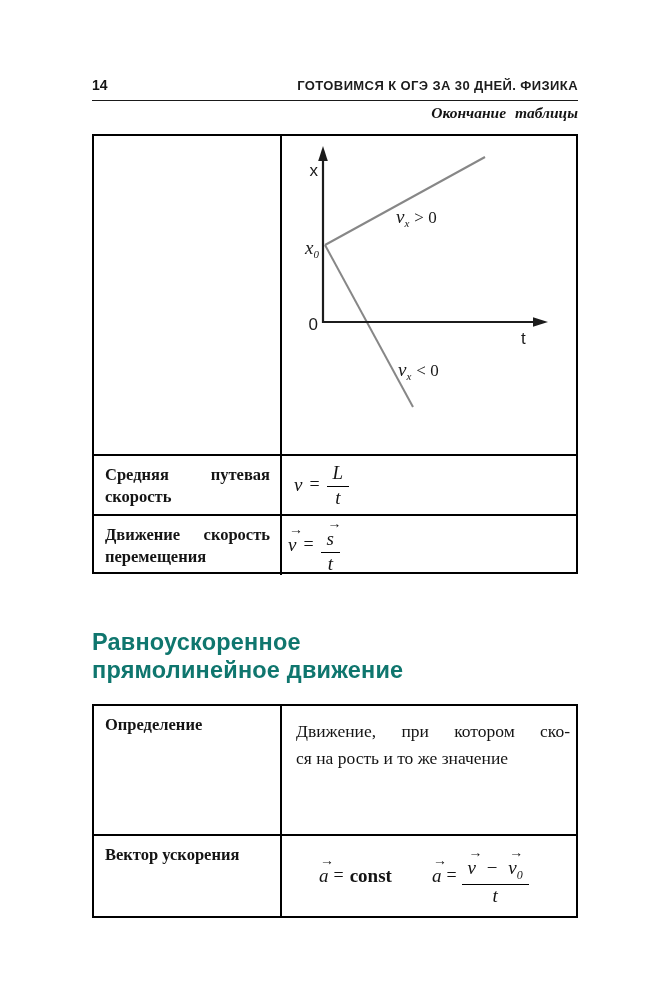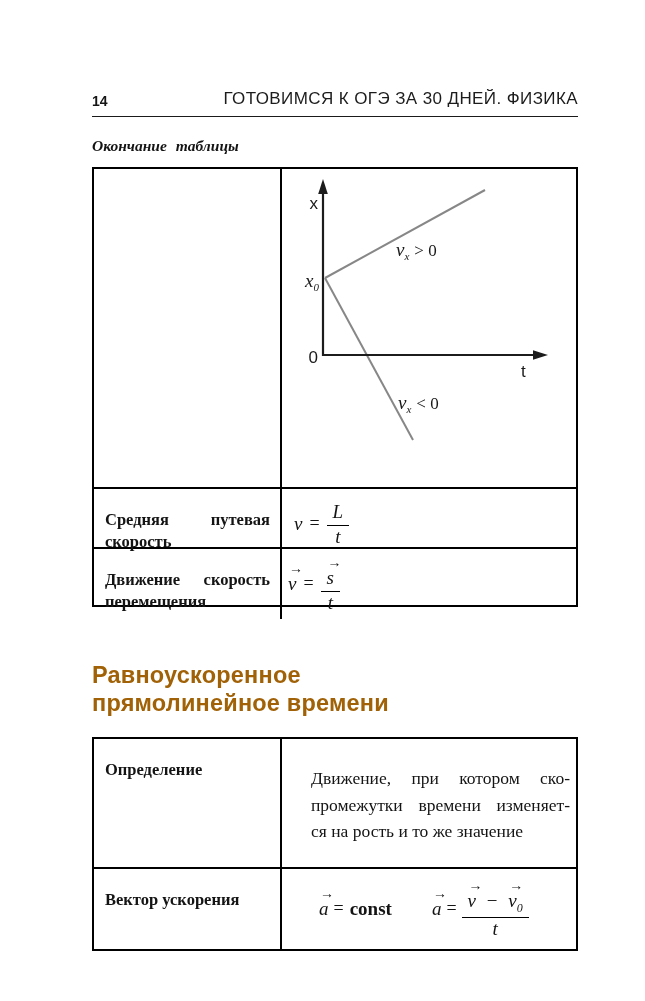--- a/index.html
+++ b/index.html
@@ -1,41 +1,41 @@
 <!DOCTYPE html>
 <html><head>
 <meta charset="utf-8">
 <style>
   html,body { margin:0; padding:0; background:#ffffff; }
   .page {
     position:relative; width:645px; height:1001px; background:#fff;
     font-family:"Liberation Serif", serif; color:#141414; overflow:hidden;
   }
-  .content { position:absolute; left:92px; top:12px; width:486px; }
+  .content { position:absolute; left:92px; top:0; width:486px; }
 
   
   .hdr {
     margin-top:77px; display:flex; justify-content:space-between; align-items:flex-end;
     border-bottom:1.6px solid #1a1a1a; padding-bottom:7px;
   }
   .pageno { font-family:"Liberation Sans", sans-serif; font-weight:bold; font-size:14px; }
-  .htitle { font-family:"Liberation Sans", sans-serif; font-size:17px; letter-spacing:0.4px; color:#1c1c1c; }
+  .htitle { font-family:"Liberation Sans", sans-serif; font-size:13px; letter-spacing:0.4px; color:#1c1c1c;font-weight:bold; }
 
   .cont-note {
-    margin-top:20px; font-weight:bold; font-style:italic;
+    margin-top:3px; text-align:right; font-weight:bold; font-style:italic;
     font-size:15.5px; word-spacing:5px;
   }
 
   
   .tbl { border:2px solid #000; }
   .tbl1 { margin-top:12px; }
   .tbl2 { margin-top:20px; }
   .trow { display:grid; grid-template-columns:188px 1fr; }
   .trow + .trow { border-top:2px solid #000; }
-  .cl { border-right:2px solid #000; padding:20px 10px 6px 11px; }
+  .cl { border-right:2px solid #000; padding:8px 10px 6px 11px; }
   .cr { position:relative; }
   .lbl {
     font-weight:bold; font-size:16.5px; line-height:22px;
     text-align:justify; text-align-last:left;
   }
   .row-graph { height:318px; }
   .row-f1 { height:58px; }
   .row-f2 { height:56px; }
   .row-def { height:128px; }
   .row-acc { height:80px;gap:32px; }
@@ -64,21 +64,21 @@
   .gap { width:40px; display:inline-block; }
 
   
   .section-heading {
     margin:54px 0 0 0; font-family:"Liberation Sans", sans-serif; font-weight:bold;
     font-size:23.5px; line-height:28px; letter-spacing:0.2px;
   }
   .section-heading span { display:block; }
 
   
-  .def-cell { padding:26px 6px 0 14px; font-size:17.5px; line-height:26.5px;margin-left:15px; }
+  .def-cell { padding:12px 6px 0 14px; font-size:17.5px; line-height:26.5px; }
   .def-line { text-align:justify; text-align-last:justify; }
   .def-line:last-child { text-align-last:left; }
 </style>
 </head>
 <body>
 
 <div class="page">
   <div class="content">
 
     <div class="hdr">
@@ -134,31 +134,30 @@
             <span class="eq">=</span>
             <span class="frac">
               <span class="num has-vec"><span class="vec"><span class="arr">→</span><span class="it">s</span></span></span>
               <span class="den"><span class="it">t</span></span>
             </span>
           </span>
         </div>
       </div>
     </section>
 
-    <h1 class="section-heading" style="color: #a16207;">
+    <h1 class="section-heading" style="color: #0f766e;">
       <span>Равноускоренное</span>
-      <span>прямолинейное времени</span>
+      <span>прямолинейное движение</span>
     </h1>
 
     <section class="tbl tbl2">
       <div class="trow row-def">
         <div class="cl lbl">Определение</div>
         <div class="cr def-cell">
           <div class="def-line">Движение, при котором ско-</div>
-          <div class="def-line">промежутки времени изменяет-</div>
           <div class="def-line">ся на рость и то же значение</div>
         </div>
       </div>
 
       <div class="trow row-acc">
         <div class="cl lbl">Вектор ускорения</div>
         <div class="cr fcell" style="padding-left:5px;">
           <span class="math">
             <span class="vec"><span class="arr">→</span><span class="it">a</span></span>
             <span class="eq" style="margin:0 5px;">=</span>

